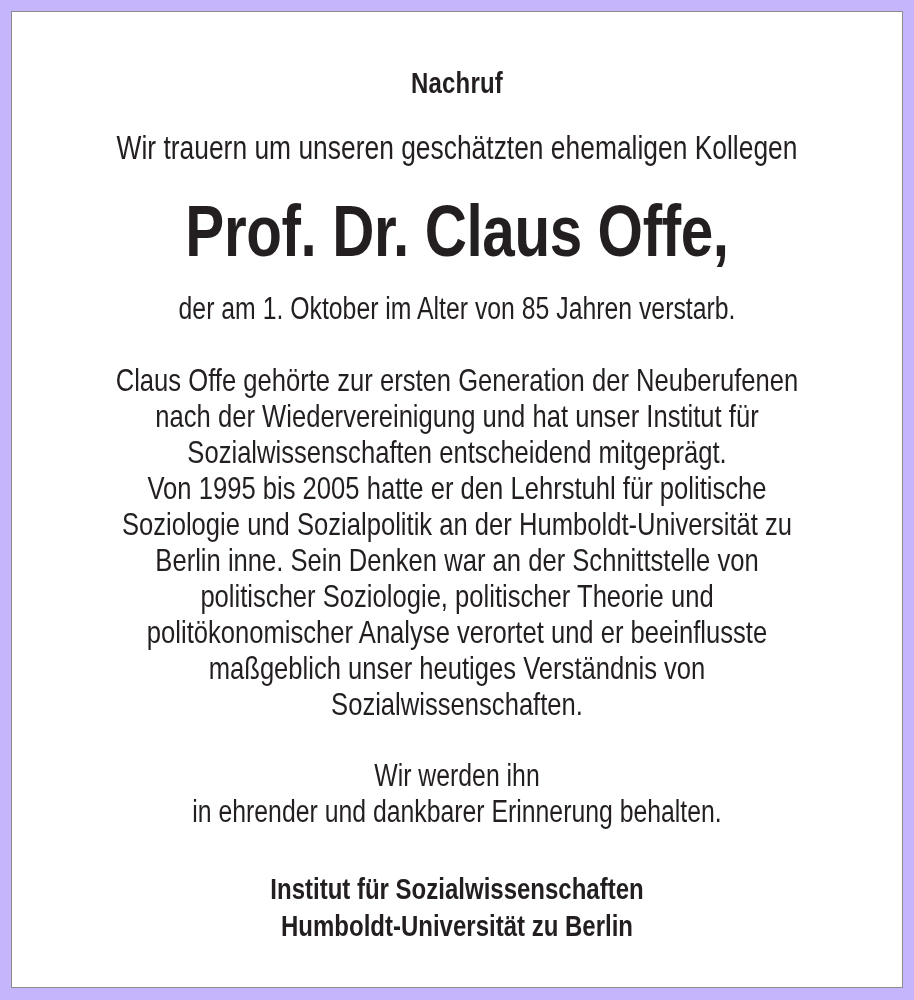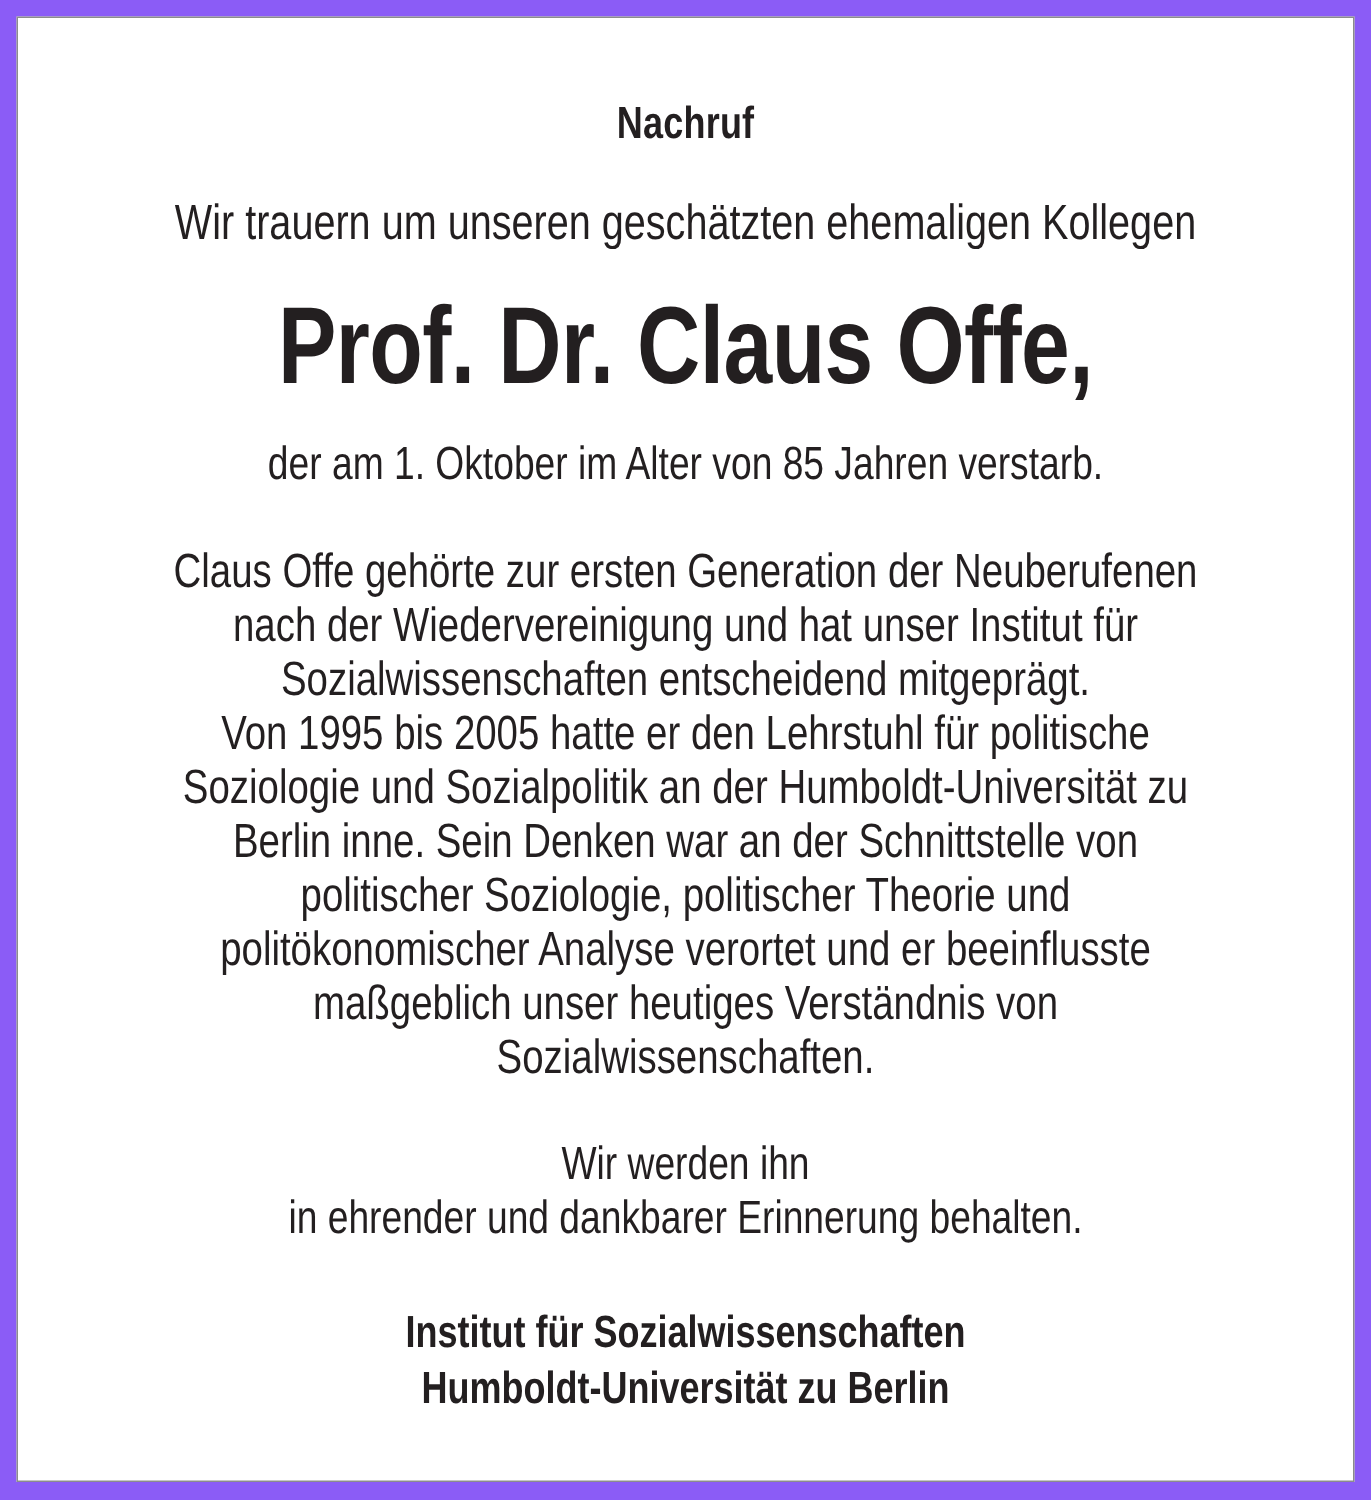--- a/index.html
+++ b/index.html
@@ -7,21 +7,21 @@
     margin: 0;
     padding: 0;
     background: #ffffff;
   }
 
   #notice-card {
     position: relative;
     width: 914px;
     height: 1000px;
     box-sizing: border-box;
-    background: #8b5cf6;
+    background: #c4b5fd;
     padding: 11px 11px 12px 11px;
     font-family: "Liberation Sans", "DejaVu Sans", sans-serif;
     overflow: hidden;
   }
 
   #notice-inner {
     width: 100%;
     height: 100%;
     box-sizing: border-box;
     background: #ffffff;

